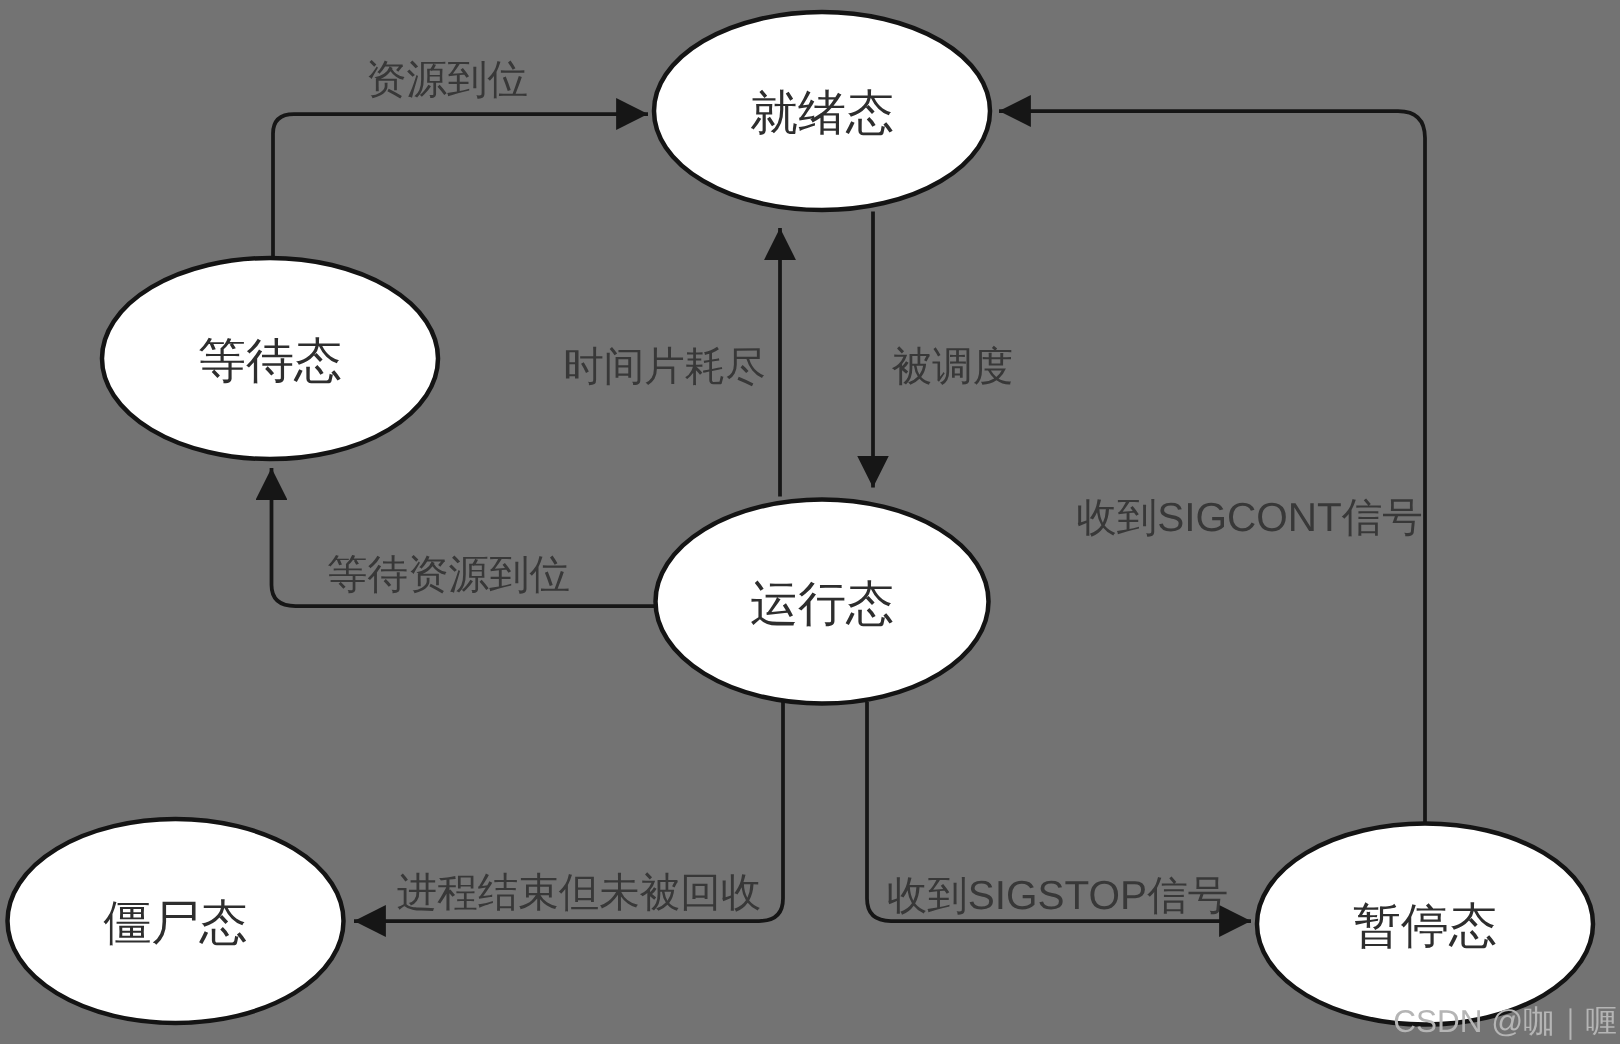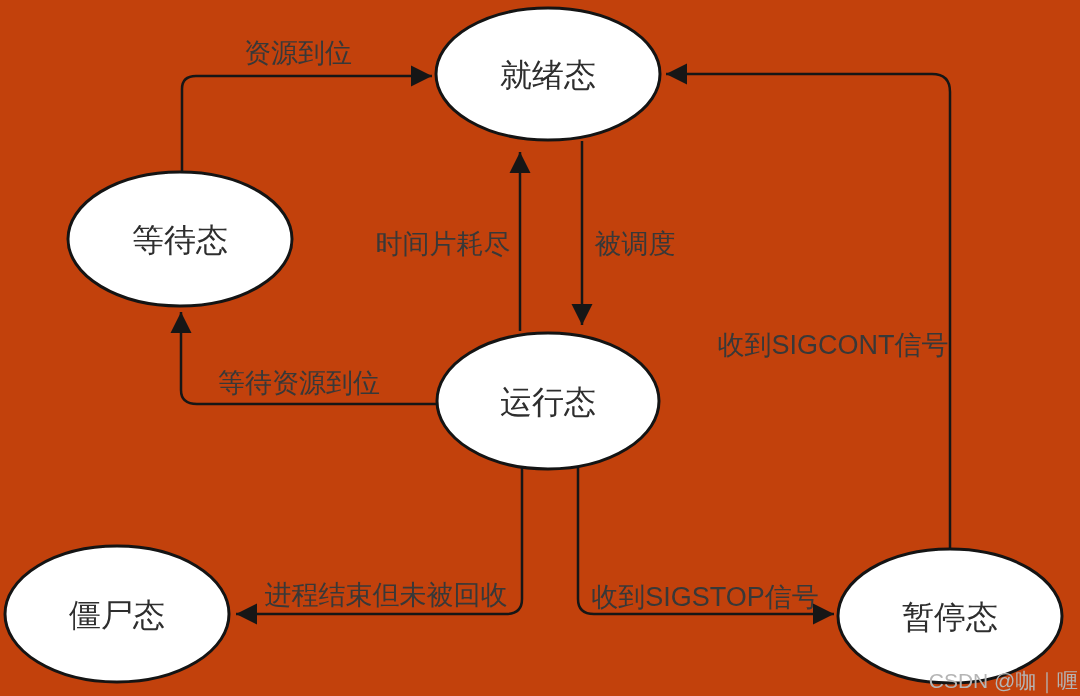--- a/index.html
+++ b/index.html
@@ -5,21 +5,21 @@
   html, body {
     margin: 0;
     padding: 0;
     background: #ffffff;
     font-family: "Liberation Sans", "DejaVu Sans", sans-serif;
   }
   .canvas {
     position: relative;
     width: 1080px;
     height: 696px;
-    background: #c2410c;
+    background: #737373;
     overflow: hidden;
   }
   svg { display: block; }
   .edge {
     fill: none;
     stroke: #161616;
     stroke-width: 2.5;
   }
   .node-ellipse {
     fill: #ffffff;

